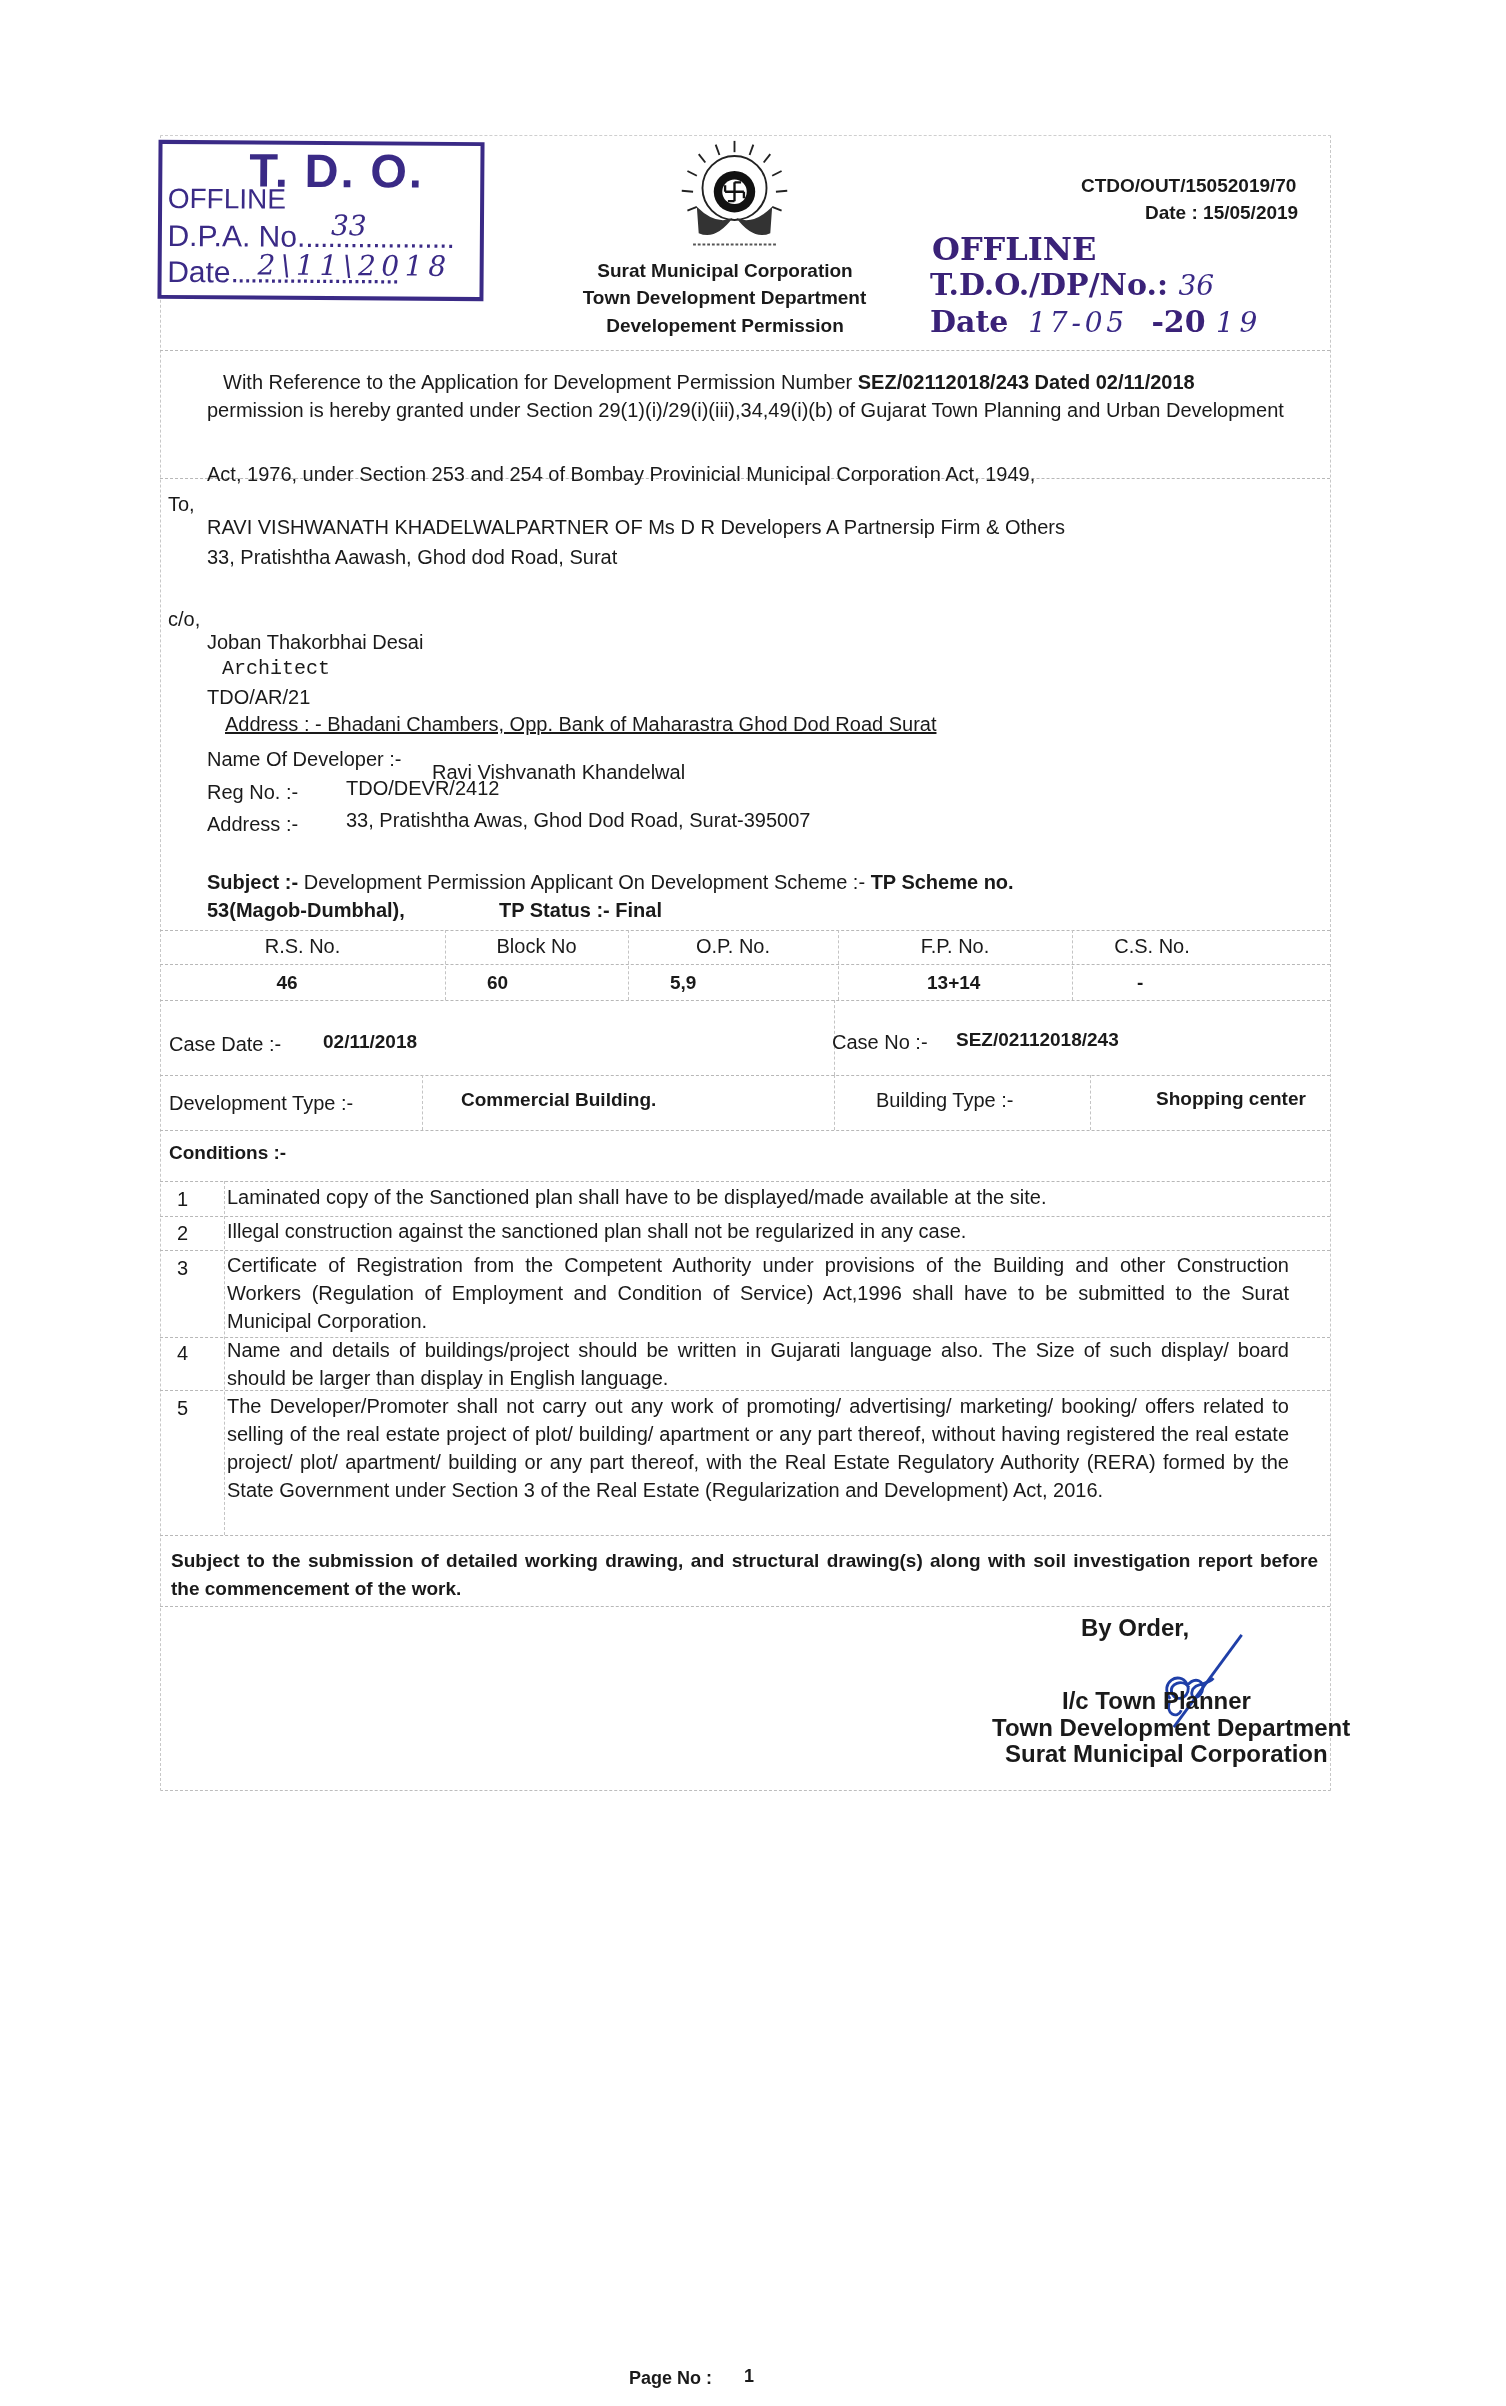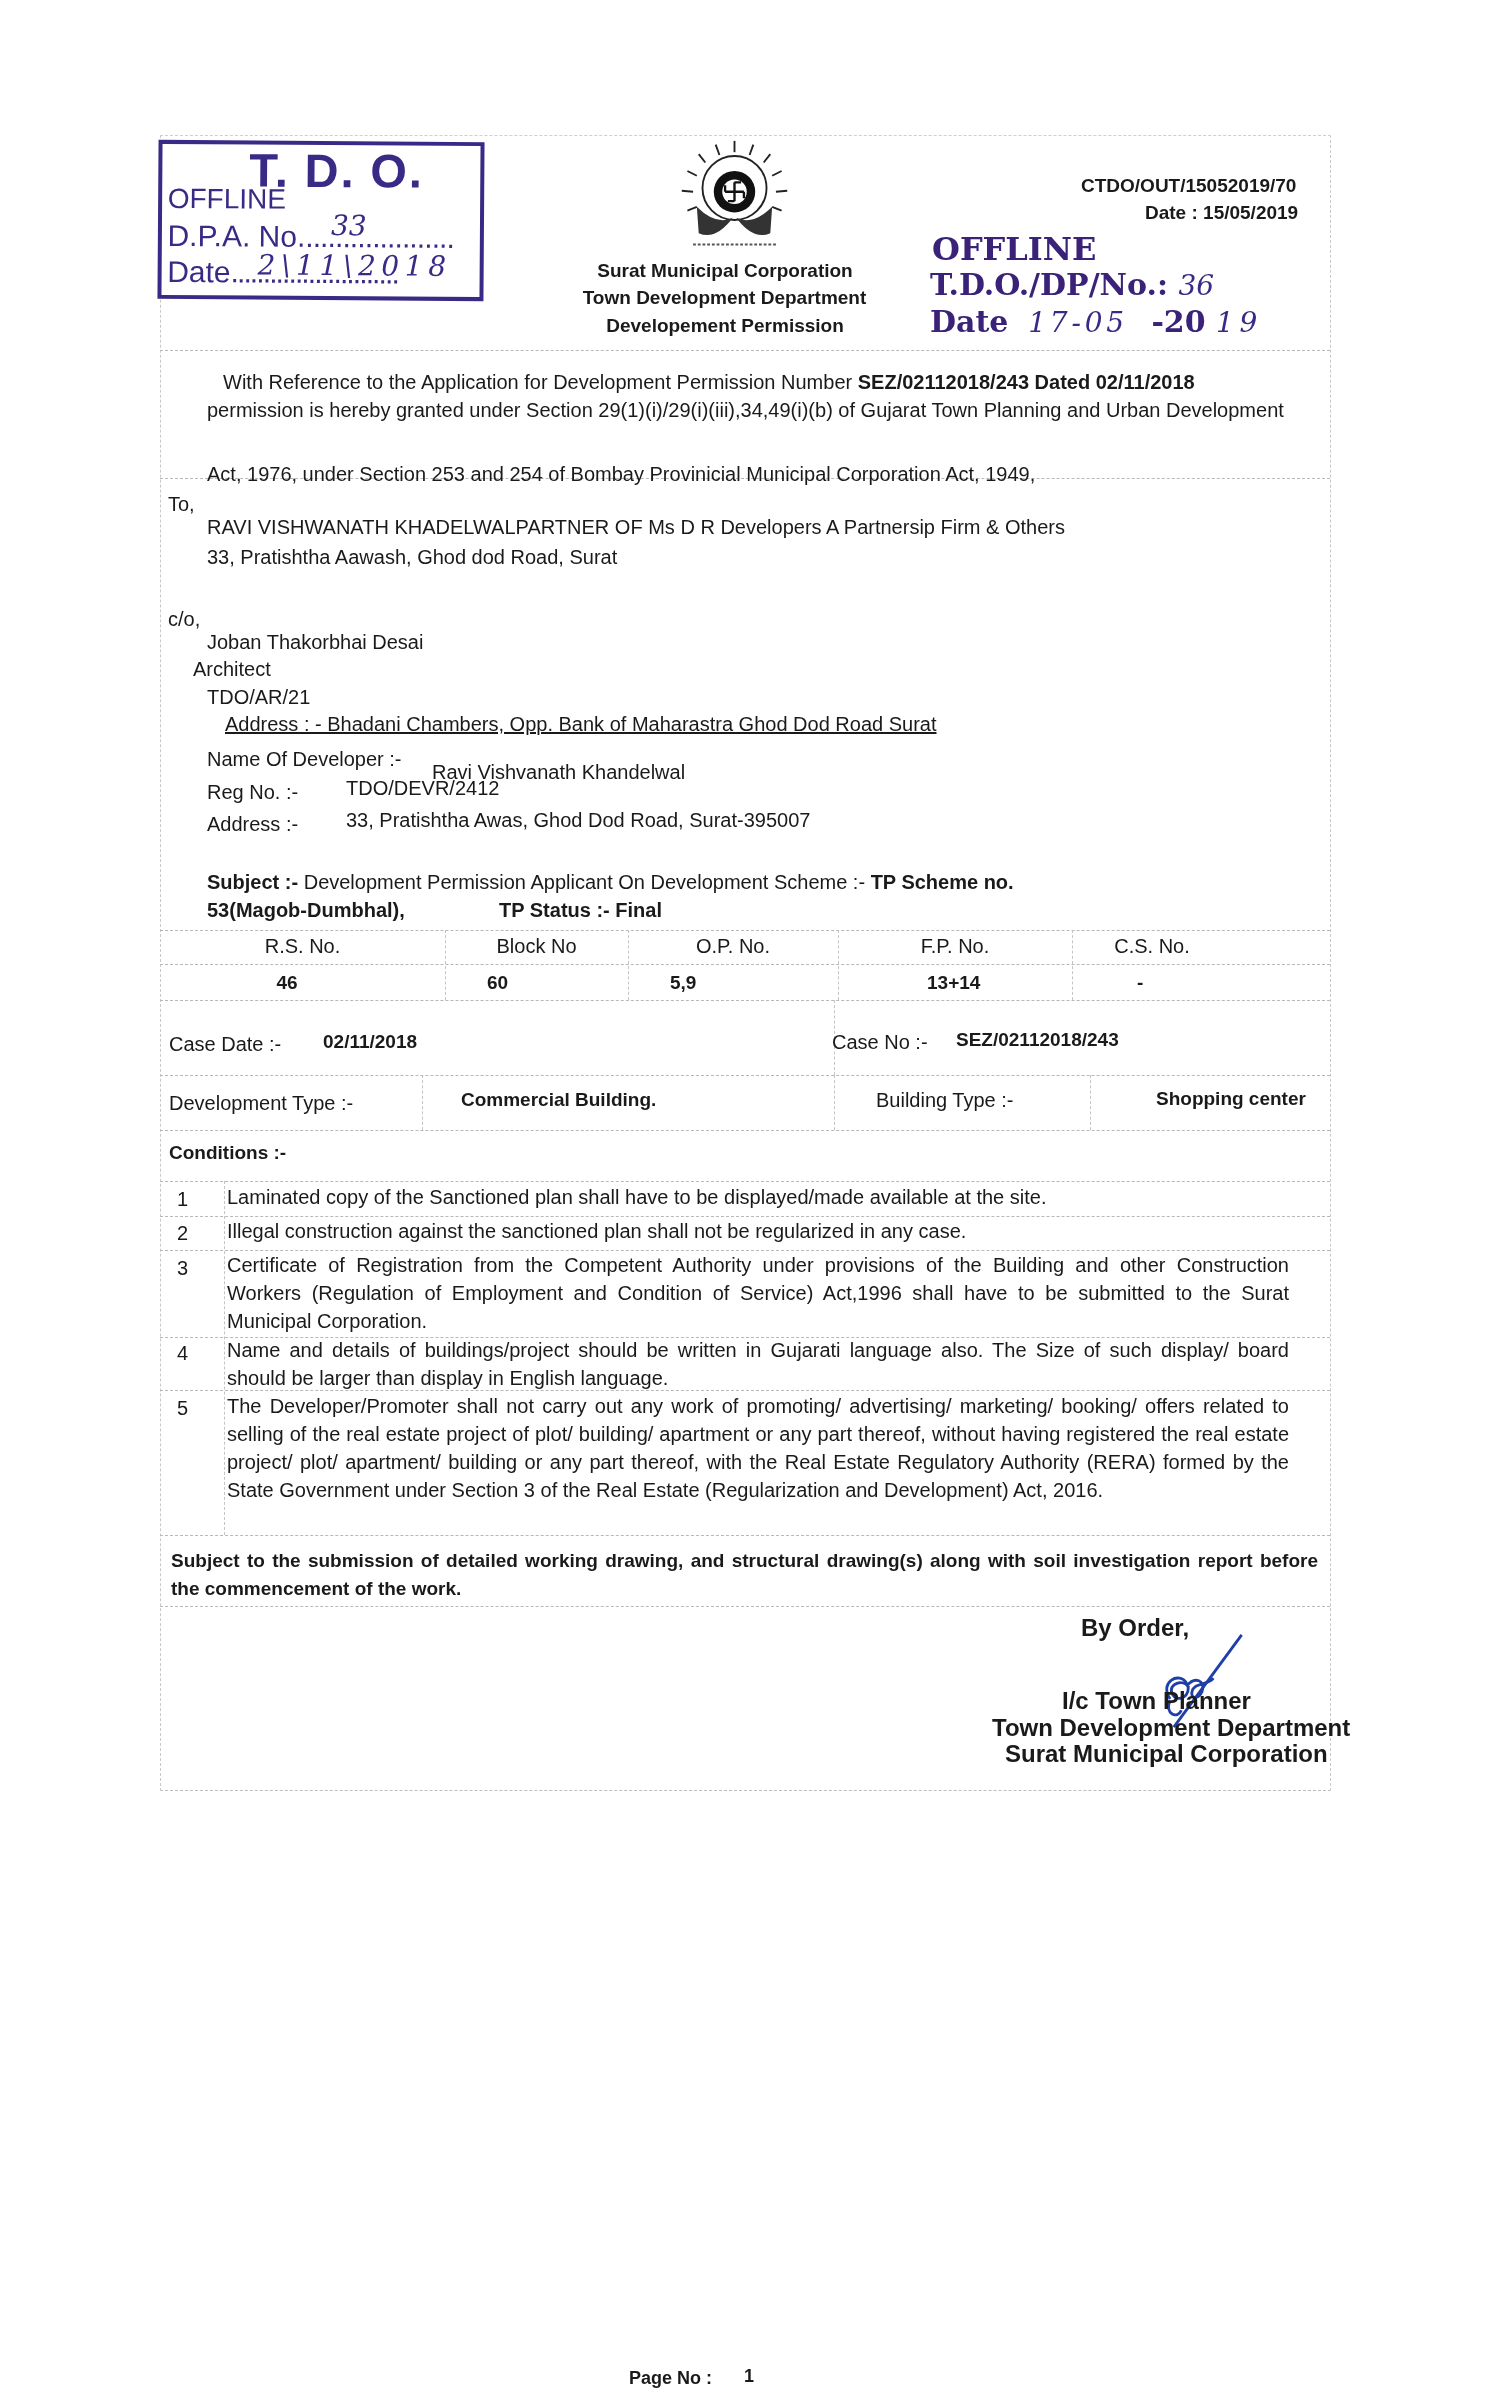--- a/index.html
+++ b/index.html
@@ -117,21 +117,21 @@
 </div>
 <div class="txt" style="left:207px; top:399px;">permission is hereby granted under Section 29(1)(i)/29(i)(iii),34,49(i)(b) of Gujarat Town Planning and Urban Development</div>
 <div class="txt" style="left:207px; top:427px;margin-top:36px;">Act, 1976, under Section 253 and 254 of Bombay Provinicial Municipal Corporation Act, 1949,</div>
 
 <div class="txt" style="left:168px; top:493px;">To,</div>
 <div class="txt" style="left:207px; top:516px;">RAVI VISHWANATH KHADELWALPARTNER OF Ms D R Developers A Partnersip Firm &amp; Others</div>
 <div class="txt" style="left:207px; top:546px;">33, Pratishtha Aawash, Ghod dod Road, Surat</div>
 
 <div class="txt" style="left:168px; top:608px;">c/o,</div>
 <div class="txt" style="left:207px; top:631px;">Joban Thakorbhai Desai</div>
-<div class="txt" style="left:193px; top:658px;">Architect</div>
+<div class="txt" style="left:222px; top:658px;font-family:Liberation Mono, monospace;">Architect</div>
 <div class="txt" style="left:207px; top:686px;">TDO/AR/21</div>
 <div class="txt" style="left:225px; top:713px;text-decoration:underline;">Address : - Bhadani Chambers, Opp. Bank of Maharastra Ghod Dod Road Surat</div>
 
 <div class="txt" style="left:207px; top:748px;">Name Of Developer :-</div>
 <div class="txt" style="left:432px; top:744px;margin-top:17px;">Ravi Vishvanath Khandelwal</div>
 <div class="txt" style="left:207px; top:781px;">Reg No. :-</div>
 <div class="txt" style="left:346px; top:777px;">TDO/DEVR/2412</div>
 <div class="txt" style="left:207px; top:813px;">Address :-</div>
 <div class="txt" style="left:346px; top:809px;">33, Pratishtha Awas, Ghod Dod Road, Surat-395007</div>
 

